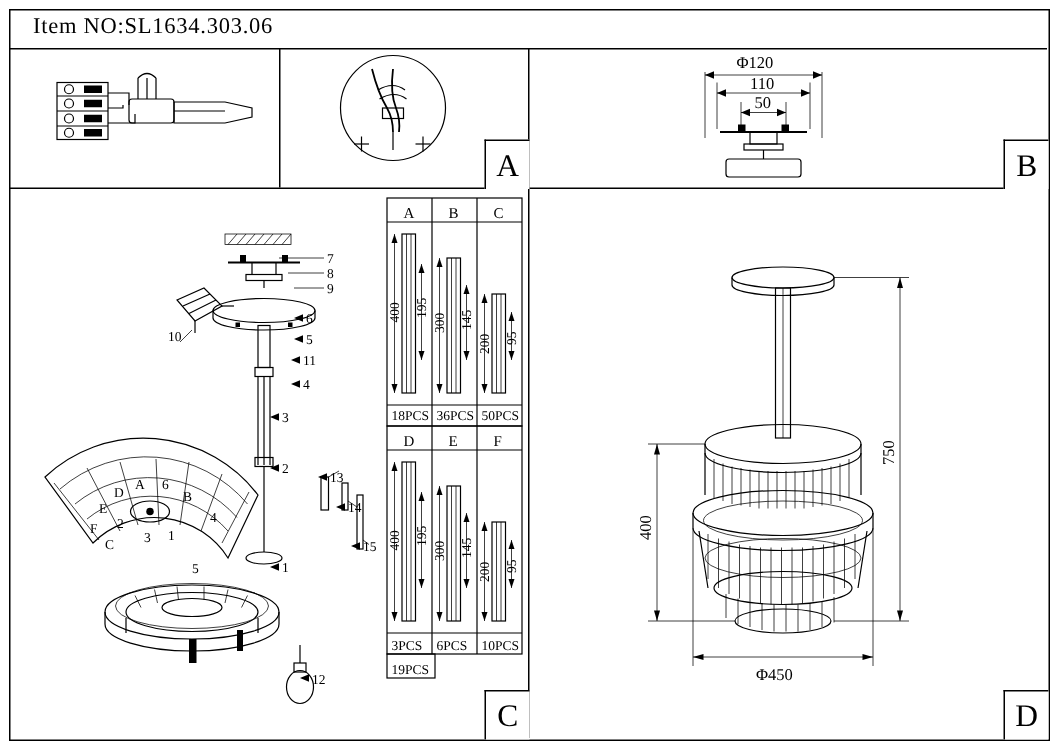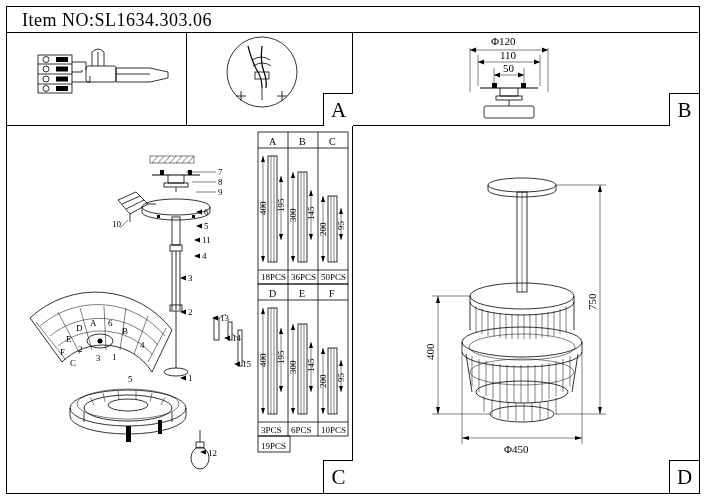--- a/index.html
+++ b/index.html
@@ -12,21 +12,21 @@
   }
   .sheet{
     position:absolute;left:0;top:0;width:706px;height:500px;
   }
   .outer{
     position:absolute;left:6px;top:6px;width:692px;height:486px;
     border:1.5px solid #000;
   }
   .title{
     position:absolute;left:22px;top:10px;
-    font-size:18px;letter-spacing:0.5px;
+    font-size:15px;letter-spacing:0.5px;
   }
   
   .hline{position:absolute;background:#000;height:1px;}
   .vline{position:absolute;background:#000;width:1px;}
   .letterbox{
     position:absolute;border:1px solid #000;border-right:none;border-bottom:none;
     background:#fff;
   }
   .lb-txt{
     position:absolute;width:100%;text-align:center;font-size:21px;top:4px;

